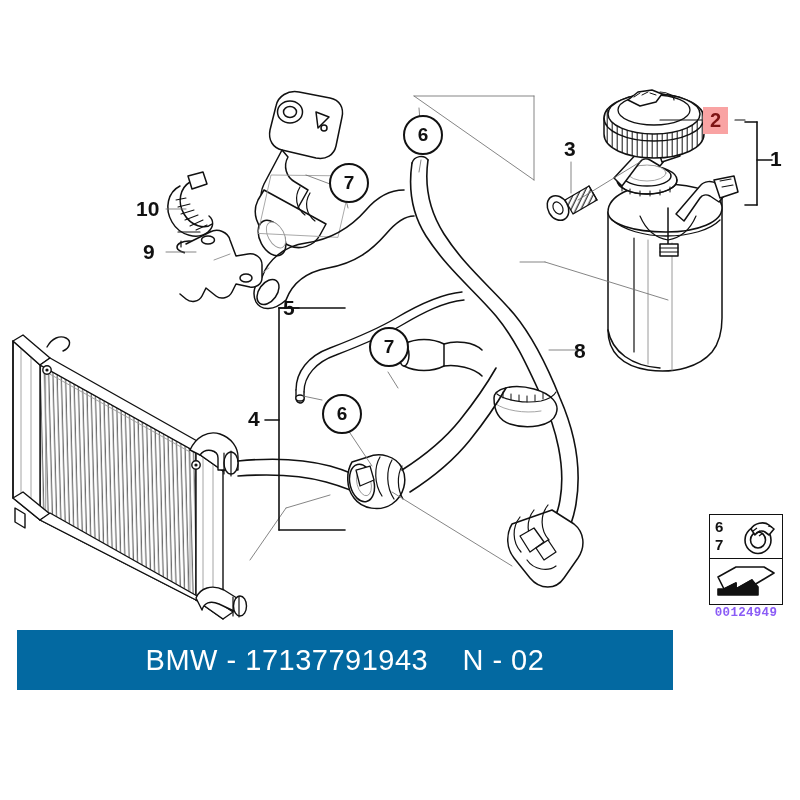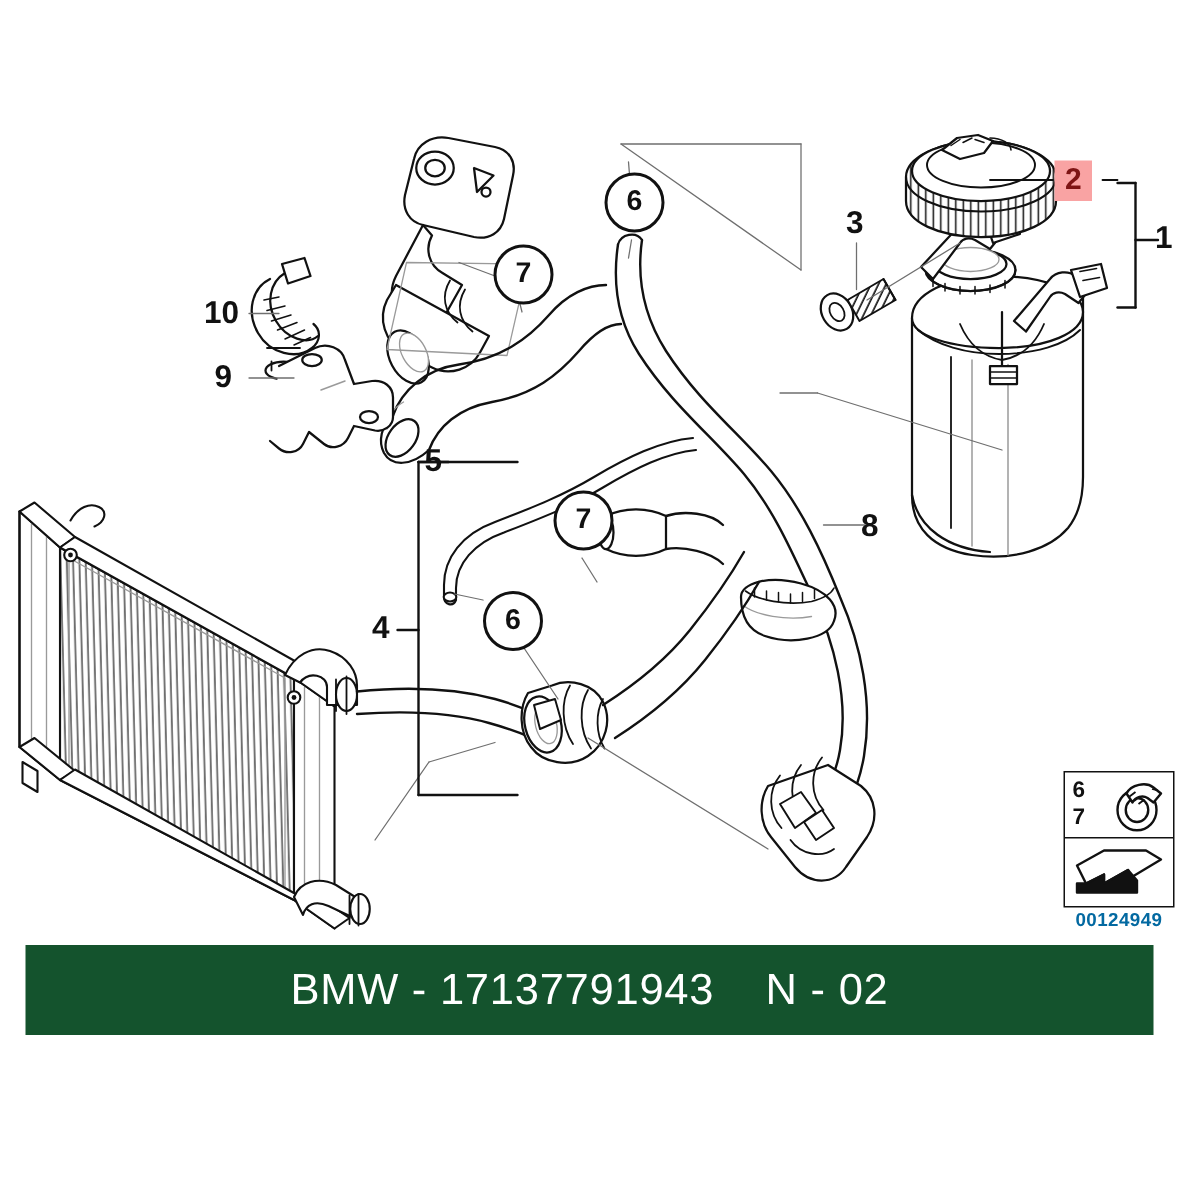--- a/index.html
+++ b/index.html
@@ -62,33 +62,33 @@
   #legend .lnums{
     position:absolute;left:5px;top:3px;
     font-weight:bold;font-size:15px;line-height:18px;color:#111;
   }
   #legend .licon{position:absolute;right:2px;top:2px;}
   #legend-id{
     position:absolute;
     left:709px;top:606px;
     width:74px;
     text-align:center;
-    font-family:Liberation Sans, sans-serif;
+    font-family:Liberation Mono, monospace;
     font-size:12.5px;
     font-weight:bold;
-    color:#0369a1;
+    color:#8b5cf6;
     letter-spacing:.3px;
   }
 
   
   #footer{
     position:absolute;
     left:17px;top:630px;
-    width:752px;height:60px;
-    background:#14532d;
+    width:656px;height:60px;
+    background:#0369a1;
     display:flex;align-items:center;justify-content:center;
   }
   #footer .ftxt{
     color:#ffffff;
     font-family:"Liberation Sans", sans-serif;
     font-size:29px;
     letter-spacing:.5px;
     white-space:pre;
   }
 </style>

